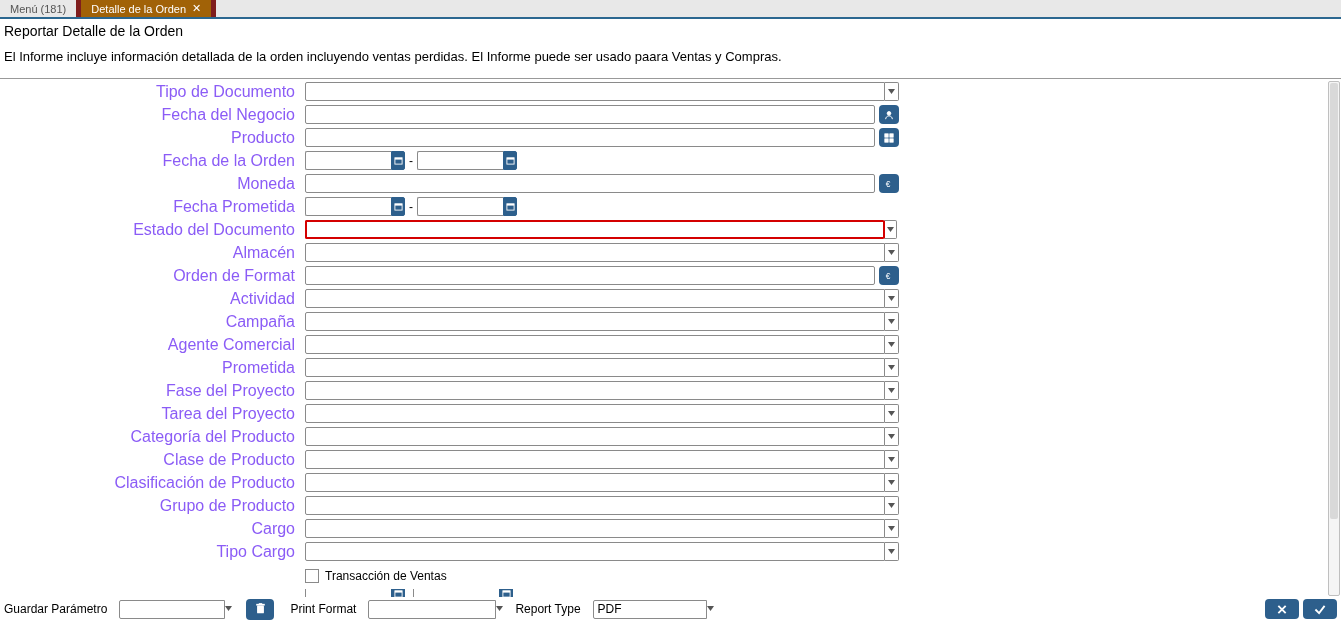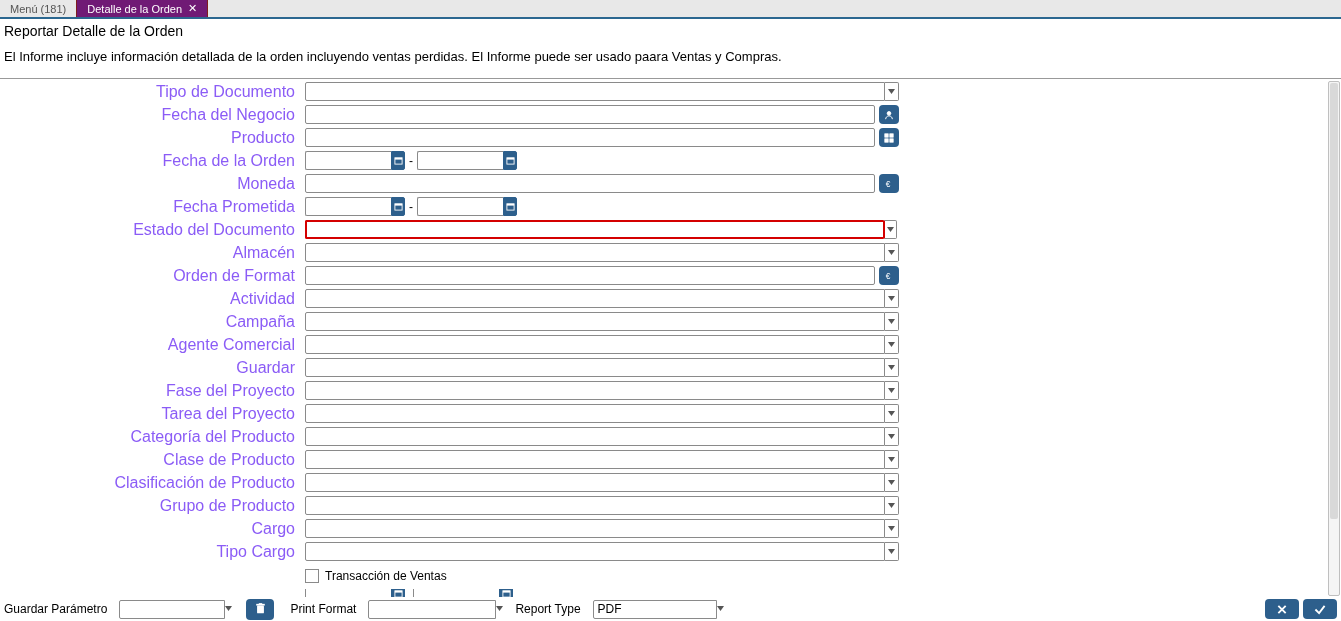--- a/index.html
+++ b/index.html
@@ -15,28 +15,28 @@
   .tab-bar {
     height: 19px;
     border-bottom: 2px solid #2b6790;
     background: #e8e8e8;
     display: flex;
     align-items: stretch;
   }
   .tab {
     padding: 2px 10px;
     font-size: 11px;
-    border-right: 1px solid #7f1d1d;
+    border-right: 5px solid #7f1d1d;
     display: flex;
     align-items: center;
     cursor: pointer;
   }
   .tab.inactive { color: #555; background: #e8e8e8; }
   .tab.active {
-    background: #701a75;
+    background: #a16207;
     color: #fff;
     position: relative;
   }
   .tab-close {
     margin-left: 6px; font-size: 11px; line-height: 1; cursor: pointer;
   }
   .page-title {
     font-size: 14px; font-weight: normal; padding: 4px 4px 2px 4px;
   }
   .page-desc {
@@ -148,21 +148,21 @@
     background: #fff;
     border-top: 0;
     display: flex;
     align-items: center;
     padding: 0 2px;
   }
   .footer-left { display: flex; align-items: center; gap: 10px; }
   .footer .flbl { font-size: 12px; padding: 0 2px; }
   .footer .combo .txt { width: 106px; }
   .footer .combo.small .txt { width: 128px; }
-  .footer .combo.pdf .txt { width: 124px; }
+  .footer .combo.pdf .txt { width: 114px; }
   .footer .trash-btn {
     width: 28px; height: 21px;
     background: #2d5f8c;
     border-radius: 4px;
     margin: 0 4px;
     display:flex;align-items:center;justify-content:center;
     cursor:pointer;
   }
   .footer .trash-btn svg { width:11px; height:12px; fill:#fff; }
   .footer-right {
@@ -363,21 +363,21 @@
         <div class="combo">
           <input class="txt" style="">
           <div class="drop-btn">
             <svg viewBox="0 0 7 5">
               <polygon points="0,0 7,0 3.5,5" fill="#555"></polygon>
             </svg>
           </div>
         </div>
       </div>
     <div class="row">
-        <div class="lbl">Guardar</div>
+        <div class="lbl">Prometida</div>
         <div class="combo">
           <input class="txt" style="">
           <div class="drop-btn">
             <svg viewBox="0 0 7 5">
               <polygon points="0,0 7,0 3.5,5" fill="#555"></polygon>
             </svg>
           </div>
         </div>
       </div>
     <div class="row">

